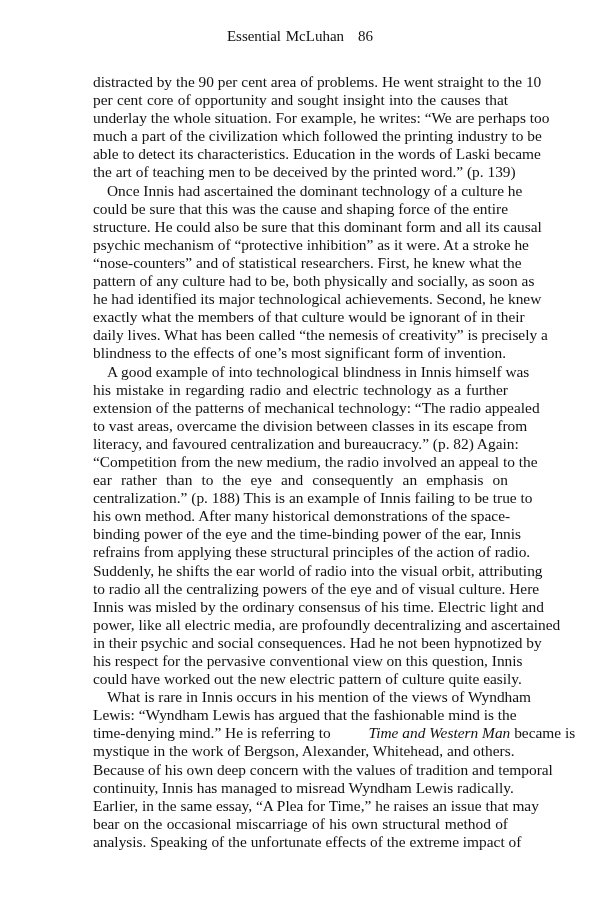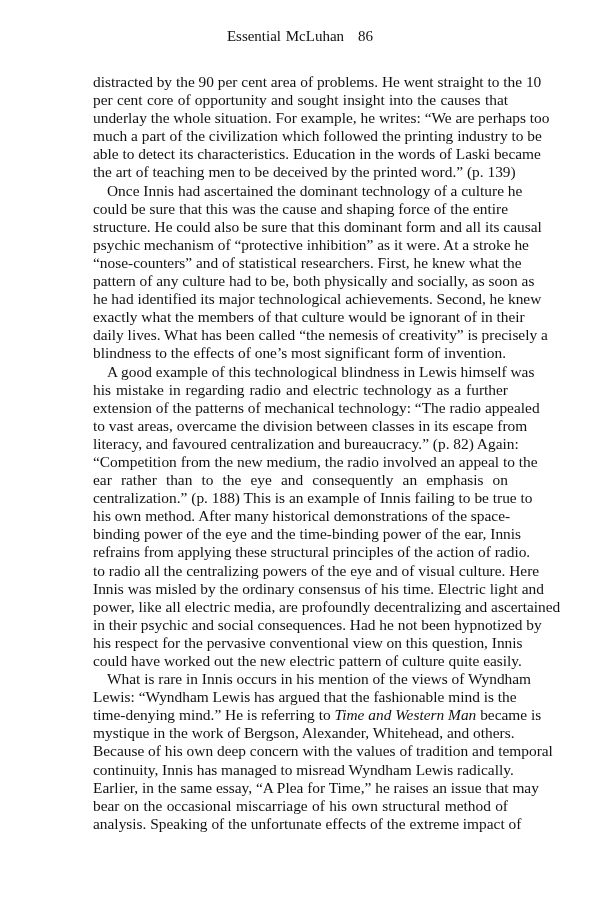--- a/index.html
+++ b/index.html
@@ -18,21 +18,21 @@
   .body-text {
     position: absolute; left: 93px; top: 73px; width: 415px;
     font-size: 15.4px; line-height: 18.1px;
   }
   .line {
     display: block; height: 18.1px; white-space: nowrap;
     text-align: justify; text-align-last: justify;
   }
   .line.last { text-align-last: left; }
   .line.indent { text-indent: 14px; }
-  em { font-style: italic; }
+  em { font-style: italic; margin-left: 34px; }
 </style>
 </head>
 <body>
 
 <div class="page">
   <div class="running-head">
     <span>Essential McLuhan</span><span class="pg">86</span>
   </div>
   <div class="body-text" id="body-text">
       <div>
@@ -49,31 +49,32 @@
         <span class="line">structure. He could also be sure that this dominant form and all its causal</span>
         <span class="line">psychic mechanism of “protective inhibition” as it were. At a stroke he</span>
         <span class="line">“nose-counters” and of statistical researchers. First, he knew what the</span>
         <span class="line">pattern of any culture had to be, both physically and socially, as soon as</span>
         <span class="line">he had identified its major technological achievements. Second, he knew</span>
         <span class="line">exactly what the members of that culture would be ignorant of in their</span>
         <span class="line">daily lives. What has been called “the nemesis of creativity” is precisely a</span>
         <span class="line last">blindness to the effects of one’s most significant form of invention.</span>
       </div>
       <div>
-        <span class="line indent">A good example of this technological blindness in Lewis himself was</span>
+        <span class="line indent">A good example of into technological blindness in Innis himself was</span>
         <span class="line">his mistake in regarding radio and electric technology as a further</span>
         <span class="line">extension of the patterns of mechanical technology: “The radio appealed</span>
         <span class="line">to vast areas, overcame the division between classes in its escape from</span>
         <span class="line">literacy, and favoured centralization and bureaucracy.” (p. 82) Again:</span>
         <span class="line">“Competition from the new medium, the radio involved an appeal to the</span>
         <span class="line">ear rather than to the eye and consequently an emphasis on</span>
         <span class="line">centralization.” (p. 188) This is an example of Innis failing to be true to</span>
         <span class="line">his own method. After many historical demonstrations of the space-</span>
         <span class="line">binding power of the eye and the time-binding power of the ear, Innis</span>
         <span class="line">refrains from applying these structural principles of the action of radio.</span>
+        <span class="line">Suddenly, he shifts the ear world of radio into the visual orbit, attributing</span>
         <span class="line">to radio all the centralizing powers of the eye and of visual culture. Here</span>
         <span class="line">Innis was misled by the ordinary consensus of his time. Electric light and</span>
         <span class="line">power, like all electric media, are profoundly decentralizing and ascertained</span>
         <span class="line">in their psychic and social consequences. Had he not been hypnotized by</span>
         <span class="line">his respect for the pervasive conventional view on this question, Innis</span>
         <span class="line last">could have worked out the new electric pattern of culture quite easily.</span>
       </div>
       <div>
         <span class="line indent">What is rare in Innis occurs in his mention of the views of Wyndham</span>
         <span class="line">Lewis: “Wyndham Lewis has argued that the fashionable mind is the</span>

